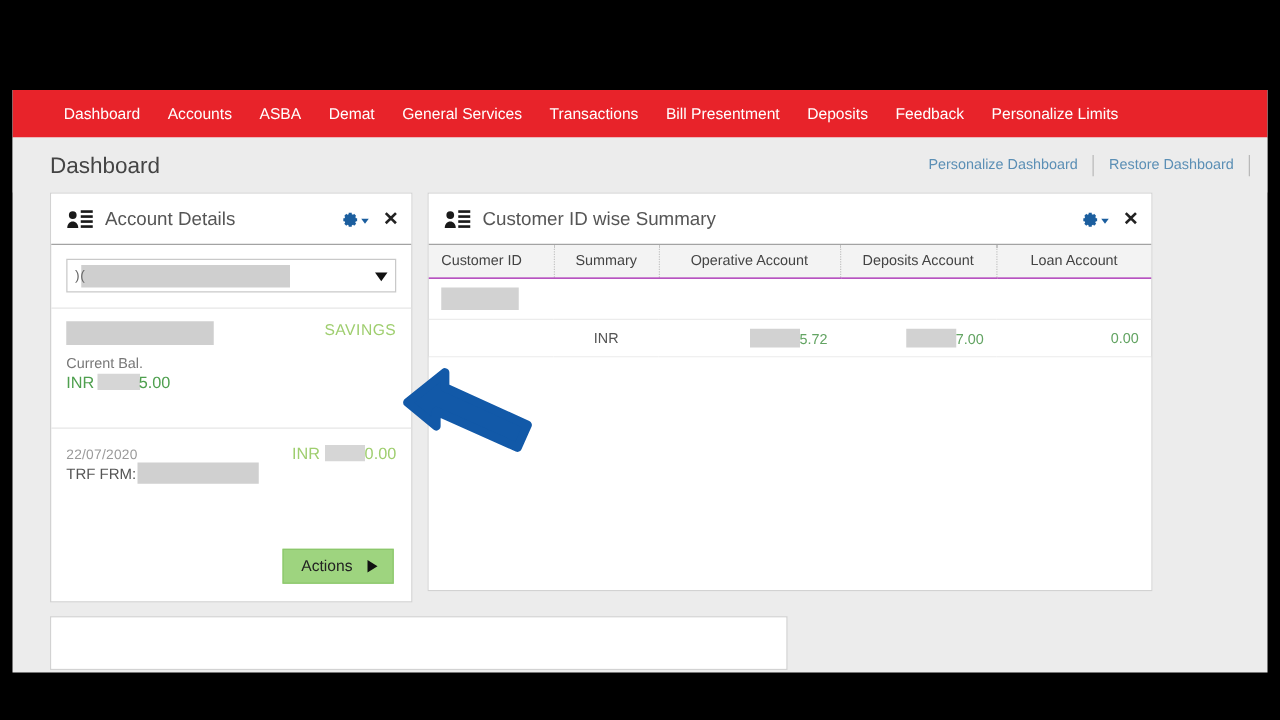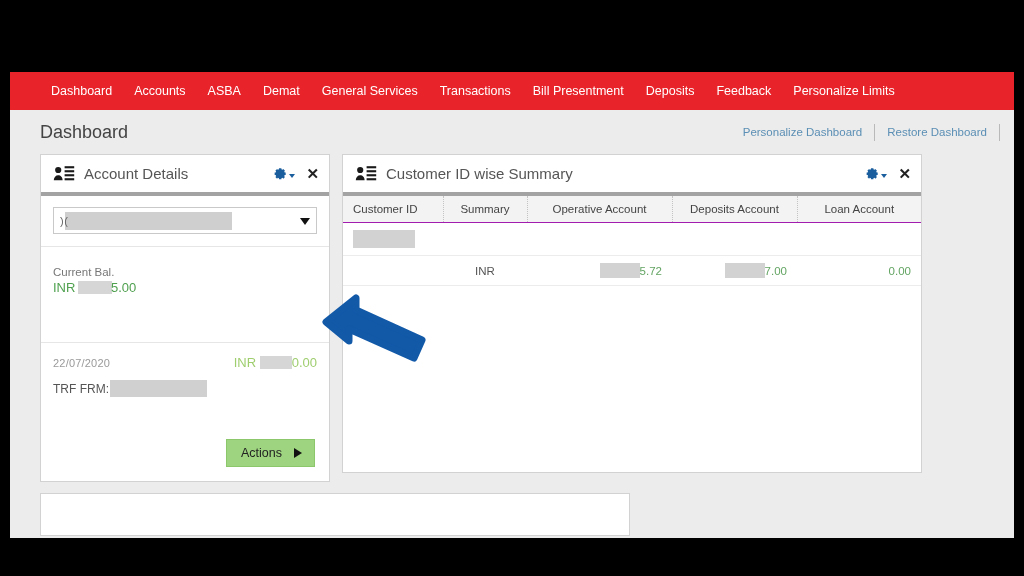--- a/index.html
+++ b/index.html
@@ -89,21 +89,21 @@
   .panel {
     background: #ffffff;
     border: 1px solid #d2d2d2;
     position: relative;
   }
   .panel-head {
     height: 41px;
     display: flex;
     align-items: center;
     padding: 0 10px 0 12px;
-    border-bottom: 4px solid #a3a3a3;
+    border-bottom: 1px solid #a3a3a3;
     background: #fff;
   }
   .panel-title {
     font-size: 15px;
     color: #555;
     margin-left: 9px;
     font-weight: normal;
     white-space: nowrap;
   }
   .panel-tools {
@@ -239,21 +239,21 @@
     font-size: 13px;
     color: #9fce6f;
   }
   .txn-amt .num-redact {
     display:inline-block;
     width: 32px; height: 13px;
     background: #d6d6d6;
     vertical-align: -2px;
   }
   .txn-desc {
-    margin-top: 10px;
+    margin-top: 0;
     font-size: 12px;
     color: #555;
     display: flex;
     align-items: center;
   }
   .txn-desc-redact {
     width: 97px; height: 17px;
     background: #d0d0d0;
     margin-left: 1px;
   }
@@ -395,20 +395,24 @@
 
           <div id="acct-select-row">
             <div class="select-box">
               <span class="redact"></span>
               <span class="sel-text">)(</span>
               <span class="select-caret"></span>
             </div>
           </div>
 
           <div id="acct-body">
+            <div class="acct-toprow">
+              <span class="acct-name-redact"></span>
+              <span class="acct-type">SAVINGS</span>
+            </div>
 
             <div class="bal-label">Current Bal.</div>
             <div class="bal-value">
               <span class="cur">INR</span>
               <span class="num-redact"></span><span>5.00</span>
             </div>
 
           </div>
 
           <div id="acct-txn">

